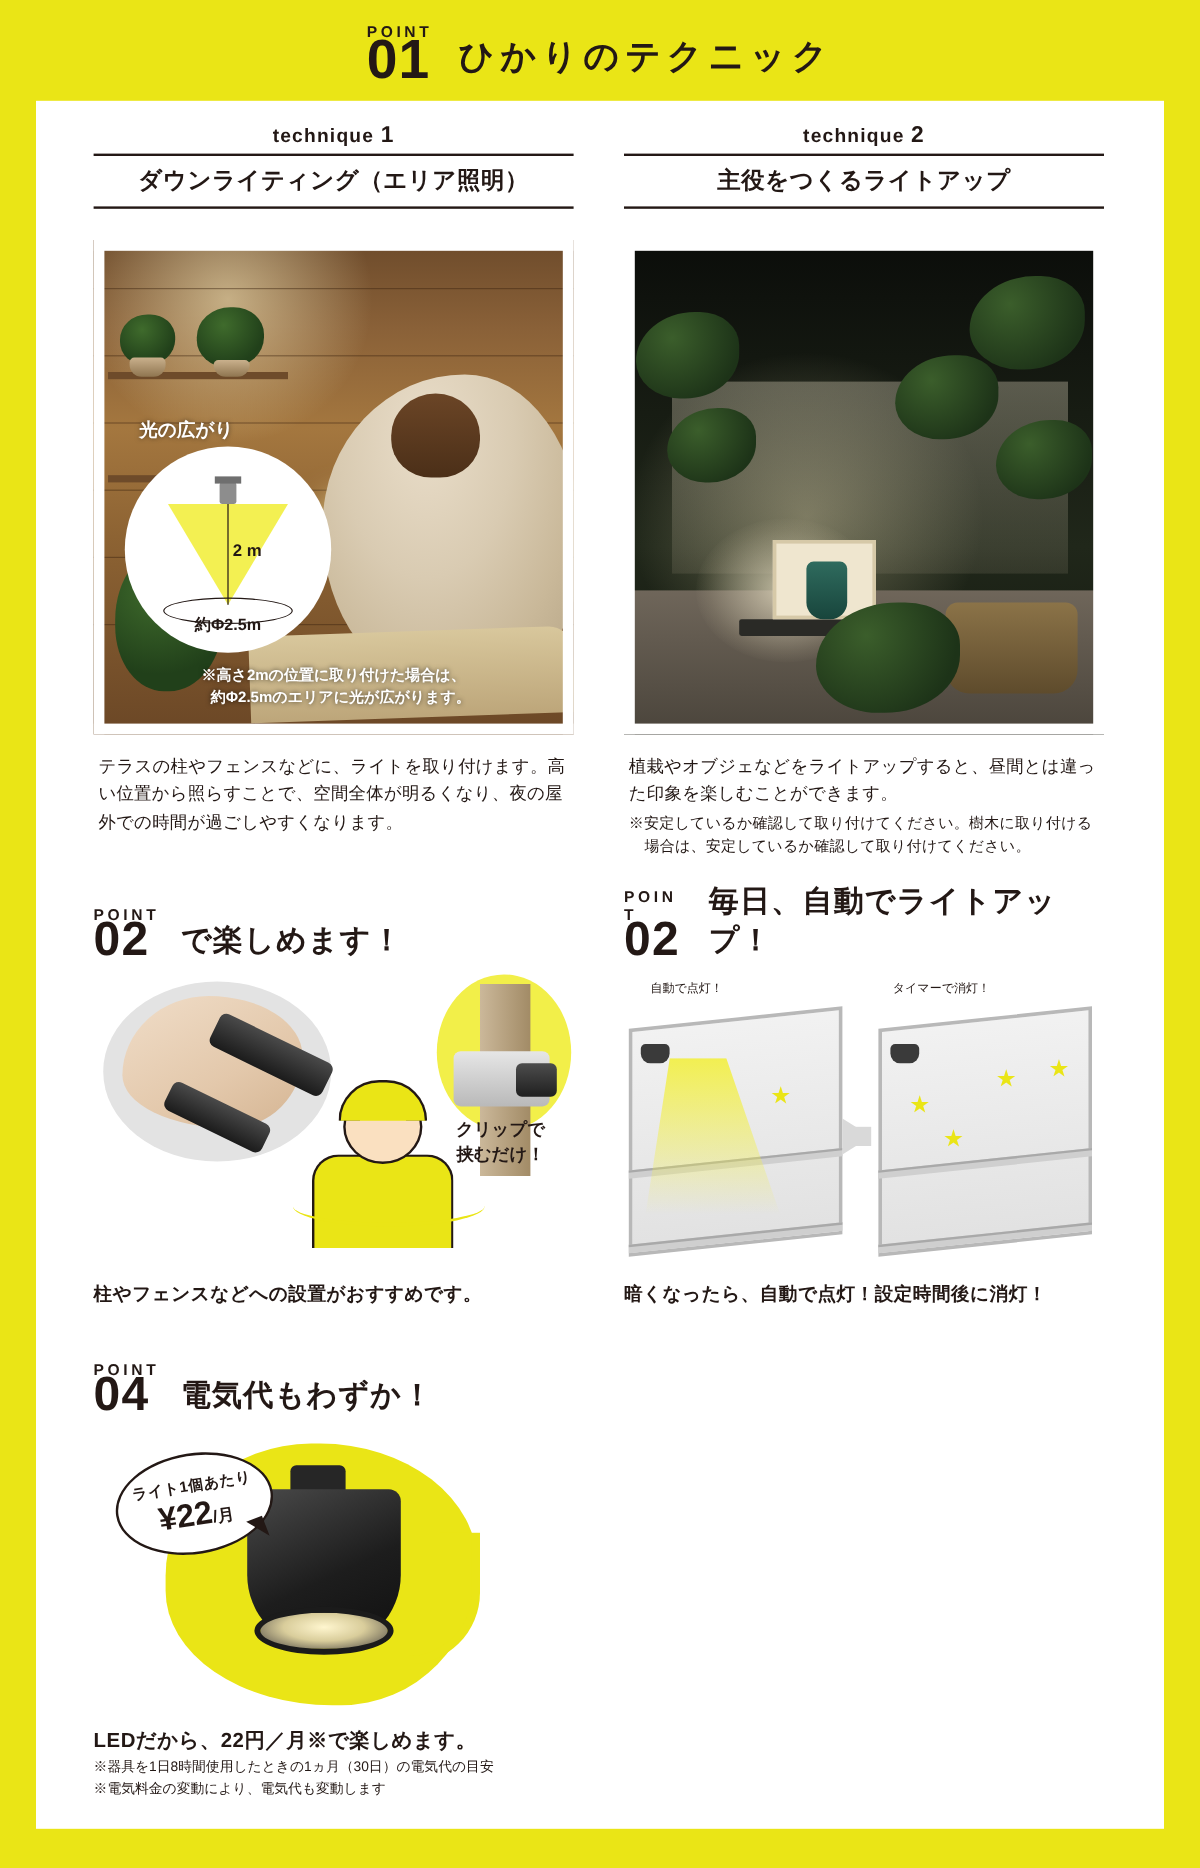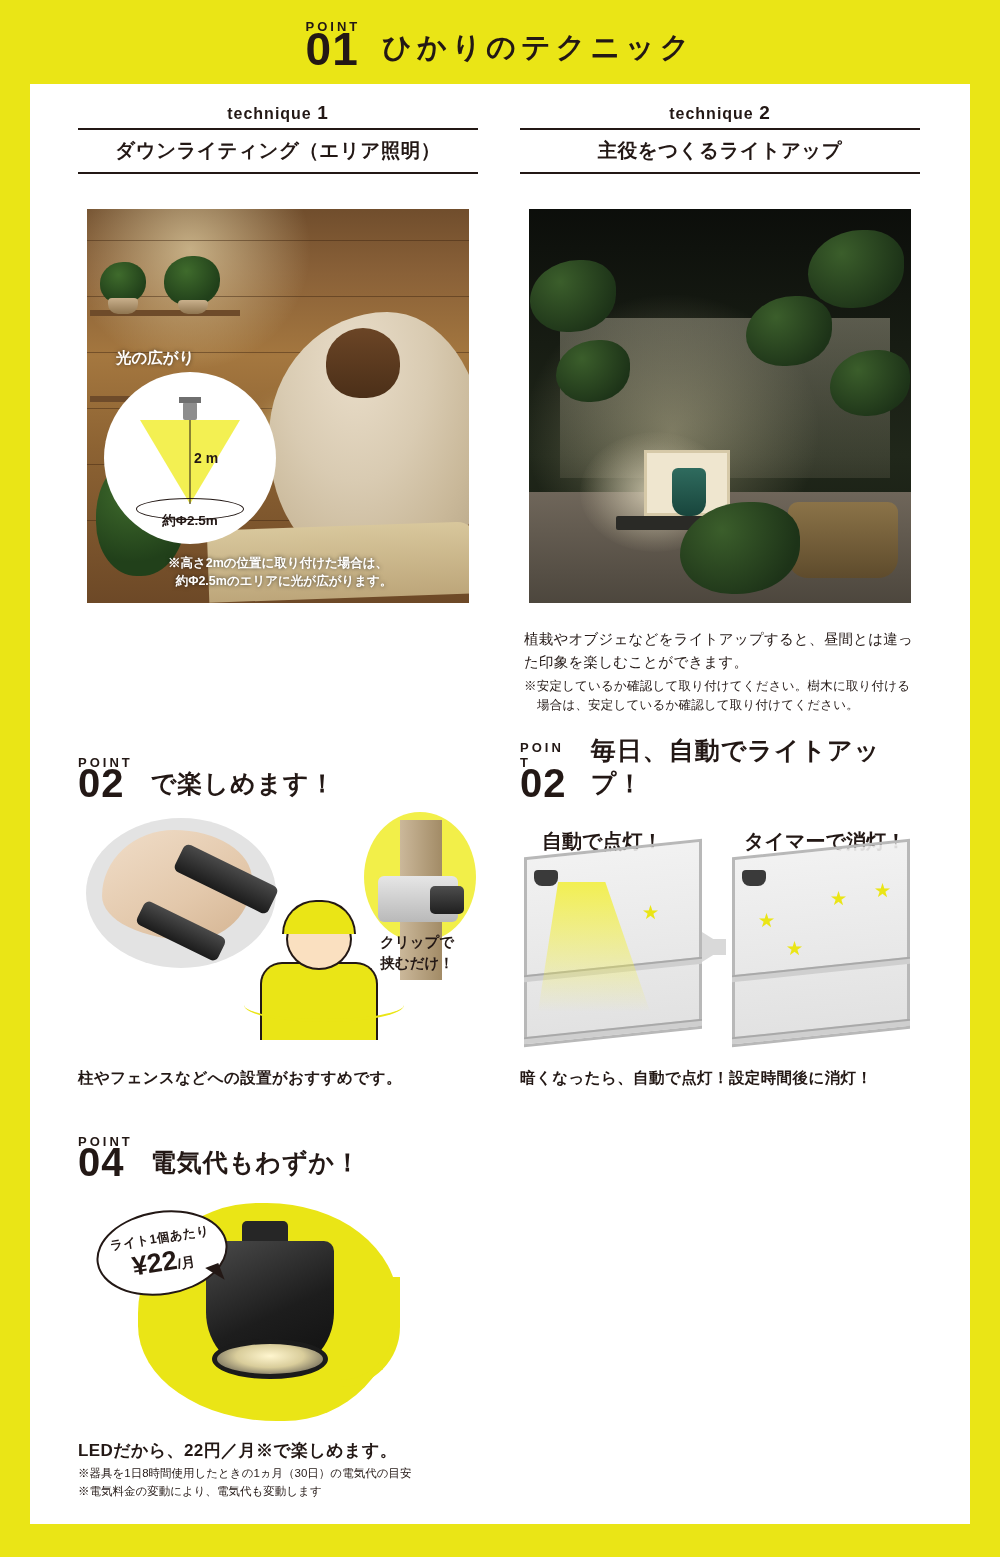--- a/index.html
+++ b/index.html
@@ -327,21 +327,21 @@
     position:absolute; left:302px; top:120px; font-size:14.5px; font-weight:bold;
     line-height:1.45; text-align:center;
   }
   .row-cap {
     font-size:15.5px; font-weight:bold; letter-spacing:0.4px; margin-top: 6px;
   }
 
   
   .ill3 { position:relative; width:400px; height:250px; margin-top: 10px; }
   .ill3 .hdr {
-    position:absolute; top:16px; font-size:20px; font-weight:bold;
+    position:absolute; top:5px; font-size:10px; font-weight:normal;
   }
   .ill3 .hdr.l { left: 22px; }
   .ill3 .hdr.r { left: 224px; }
   .shelf-unit {
     position:absolute; top:36px; width:178px; height:190px;
   }
   .shelf-unit.l { left: 4px; }
   .shelf-unit.r { left: 212px; }
   .su-frame {
     position:absolute; inset:0;
@@ -479,20 +479,21 @@
           <span>※高さ2mの位置に取り付けた場合は、</span>
           <span class="ind">約Φ2.5mのエリアに光が広がります。</span>
         </div>
 
         <div class="edge t"></div>
           <div class="edge b"></div>
         <div class="edge-v l"></div>
           <div class="edge-v r"></div>
       </div>
 
+      <div class="cap">テラスの柱やフェンスなどに、ライトを取り付けます。高い位置から照らすことで、空間全体が明るくなり、夜の屋外での時間が過ごしやすくなります。</div>
     </div>
 
     <div class="col">
       <div class="tech-label">
         <span>technique</span>
         <span class="tnum">2</span>
       </div>
       <div class="tech-title">主役をつくるライトアップ</div>
 
       <div class="photo night">

